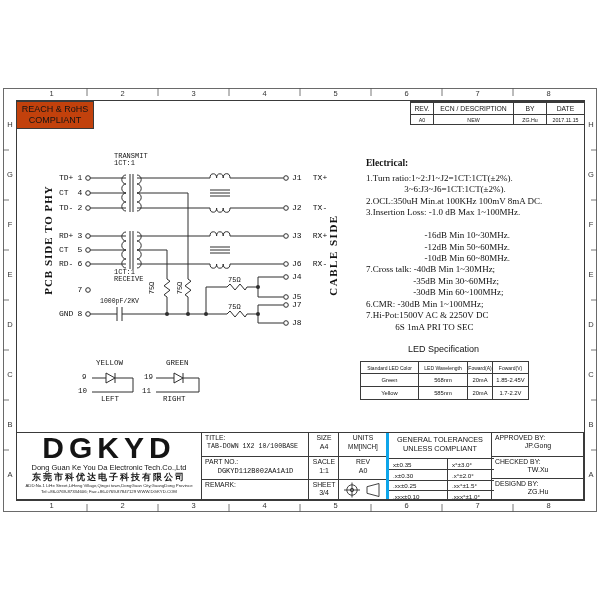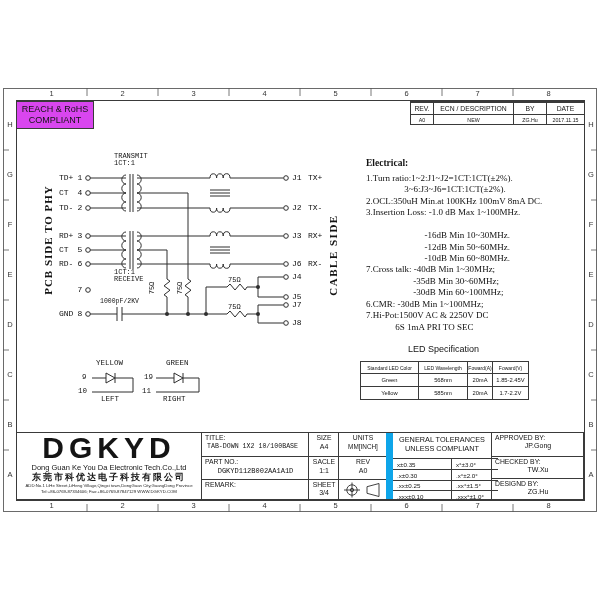--- a/index.html
+++ b/index.html
@@ -8,21 +8,21 @@
   .abs{position:absolute;}
   .mono{font-family:"Liberation Mono","DejaVu Sans Mono",monospace;}
   .serif{font-family:"Liberation Serif",serif;}
   .frame-outer{left:3px;top:88px;width:592px;height:422px;border:1px solid #6a6a6a;}
   .frame-inner{left:16px;top:100px;width:567px;height:399px;border:1px solid #3a3a3a;}
   .fnum{position:absolute;width:20px;text-align:center;font:7.5px "Liberation Sans",sans-serif;color:#333;}
   .flet{position:absolute;width:12px;text-align:center;font:7.5px "Liberation Sans",sans-serif;color:#333;}
   .pin-name{position:absolute;left:59px;width:22px;height:10px;line-height:10px;font-size:8px;color:#111;}
   .pin-num{position:absolute;left:75px;width:10px;height:10px;line-height:10px;font-size:8px;text-align:center;color:#111;}
   .j-name{position:absolute;left:292px;width:15px;height:10px;line-height:10px;font-size:8px;color:#111;}
-  .j-sig{position:absolute;left:308px;width:24px;height:10px;line-height:10px;font-size:8px;color:#111;}
+  .j-sig{position:absolute;left:308px;width:24px;height:10px;line-height:10px;font-size:8px;color:#111;text-align:center;}
   .rlabel{position:absolute;font-size:7px;color:#111;}
   .eline{position:absolute;left:366px;width:218px;height:11px;line-height:11px;
          font-family:Liberation Serif, serif;font-size:9px;white-space:pre;color:#101010;}
   .cell{position:absolute;box-sizing:border-box;}
   .tb-lbl{font-size:6.8px;padding:1px 0 0 3px;color:#111;}
   .tb-ctr{text-align:center;color:#111;}
   .revgrid{display:grid;grid-template-columns:22px 80px 33px 38px;grid-template-rows:12px 10px;}
   .revgrid>div{border-left:1px solid #3a3a3a;border-top:1px solid #3a3a3a;display:flex;align-items:center;justify-content:center;box-sizing:border-box;background:#fff;}
   .revgrid>div:nth-child(4n+1){border-left:none;}
   .revhead{font-size:6.8px;}
@@ -218,21 +218,21 @@
       <path d="M115,378 H133 V392 H92"></path>
     </g>
     <g fill="none" stroke="#2e2e2e" stroke-width="1">
       <path d="M156,378 H174"></path>
       <path d="M174,373 L174,383 L183,378 Z"></path>
       <path d="M183,373 V383"></path>
       <path d="M183,378 H199 V392 H156"></path>
     </g>
   </svg>
 
-  <div class="abs" style="left:16px;top:101px;width:76px;height:26px;border:1px solid #3a3a3a;background:#d946ef;text-align:center">
+  <div class="abs" style="left:16px;top:101px;width:76px;height:26px;border:1px solid #3a3a3a;background:#c2410c;text-align:center">
     <div style="font-size:9px;line-height:12px;margin-top:1px">REACH &amp; RoHS</div>
     <div style="font-size:9px;line-height:11px">COMPLIANT</div>
   </div>
 
   <div class="abs revgrid" style="left:410px;top:101px;border:1px solid #3a3a3a">
     <div class="revhead">REV.</div>
     <div class="revhead">ECN / DESCRIPTION</div>
     <div class="revhead">BY</div>
     <div class="revhead">DATE</div>
     <div class="revdata">A0</div>
@@ -379,21 +379,21 @@
             <circle cx="11" cy="9" r="5.2"></circle>
             <circle cx="11" cy="9" r="1.7"></circle>
             <line x1="3" y1="9" x2="19" y2="9"></line>
             <line x1="11" y1="1.5" x2="11" y2="16.5"></line>
             <path d="M26,5.7 L26,12.3 L38,15.5 L38,2.5 Z"></path>
           </g>
         </svg>
       </div>
     </div>
 
-    <div class="cell" style="left:369px;top:0;width:105px;height:66px;border-left:7px solid #0ea5e9">
+    <div class="cell" style="left:369px;top:0;width:105px;height:66px;border-left:3px solid #0ea5e9">
       <div style="height:23px;text-align:center">
         <div style="font-size:7.3px;margin-top:2px">GENERAL TOLERANCES</div>
         <div style="font-size:7.3px">UNLESS COMPLIANT</div>
       </div>
       <div class="tolgrid">
         <div>x±0.35</div>
         <div>x°±3.0°</div>
         <div>.x±0.30</div>
         <div>.x°±2.0°</div>
         <div>.xx±0.25</div>

